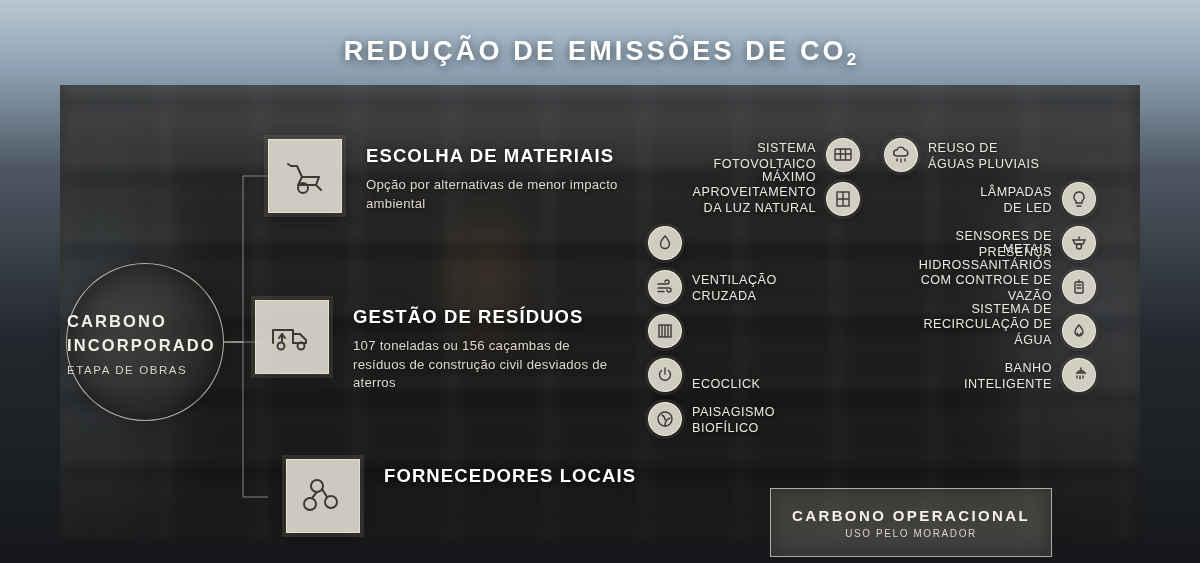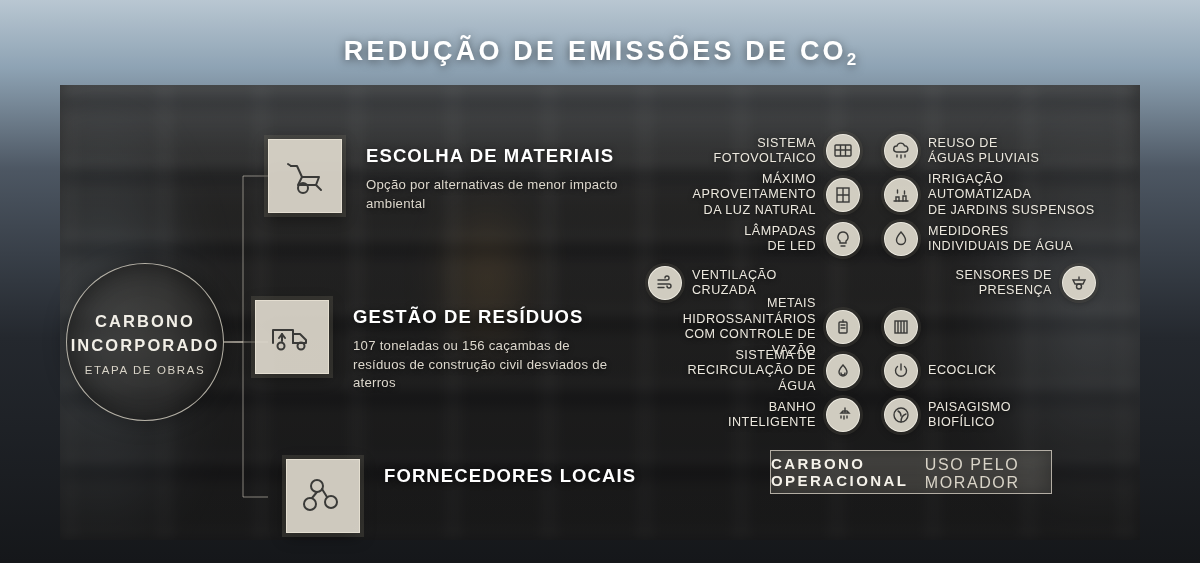--- a/index.html
+++ b/index.html
@@ -91,21 +91,21 @@
   
   .circle {
     position: absolute;
     left: 66px; top: 263px;
     width: 158px; height: 158px;
     border-radius: 50%;
     border: 1px solid rgba(226,220,206,.75);
     background: radial-gradient(circle at 45% 40%, rgba(72,70,66,.55), rgba(38,38,38,.62));
     box-shadow: inset 0 0 28px rgba(0,0,0,.45), 0 0 22px rgba(0,0,0,.35);
     display: flex; flex-direction: column;
-    align-items: center; justify-content: center;
+    align-items: flex-start; justify-content: center;
     text-align: center;
   }
   .circle .l1 {
     color: #f2efe7; font-size: 16.5px; font-weight: bold; letter-spacing: 2.1px;
     line-height: 24px;
   }
   .circle .l2 {
     color: #d8d3c7; font-size: 11.5px; letter-spacing: 1.6px; margin-top: 7px;
   }
 
@@ -138,21 +138,21 @@
   .features {
     position: absolute;
     left: 648px; top: 130px;
     width: 520px;
     display: grid;
     grid-template-columns: 212px 212px;
     column-gap: 24px;
     row-gap: 2px;
   }
   .feat {
-    display: flex; align-items: center;
+    display: flex; align-items: flex-end;
     height: 42px;
   }
   .feat.left-col { justify-content: flex-end; }
   .feat .f-label {
     color: #ece8de; font-size: 12.6px; line-height: 15.5px; letter-spacing: .5px;
     text-shadow: 0 1px 5px rgba(0,0,0,.65);
     white-space: pre-line;
   }
   .feat.left-col .f-label { text-align: right; margin-right: 10px; }
   .feat.right-col .f-label { text-align: left; margin-left: 10px; }
@@ -161,30 +161,30 @@
     background: rgba(224,219,206,.92);
     border: 1px solid rgba(240,236,226,.9);
     box-shadow: 0 0 0 3px rgba(110,104,92,.22), 0 2px 8px rgba(0,0,0,.42);
     display: flex; align-items: center; justify-content: center;
     flex: 0 0 auto;
   }
 
   
   .plate {
     position: absolute;
-    left: 770px; top: 450px;
-    width: 282px; height: 44px;
+    left: 770px; top: 488px;
+    width: 282px; height: 69px;
     border: 1px solid rgba(226,220,206,.7);
     background: rgba(208,203,190,.22);
     box-shadow: inset 0 0 18px rgba(0,0,0,.30);
-    display: flex; 
+    display: flex; flex-direction: column;
     align-items: center; justify-content: center;
   }
   .plate .p1 { color: #f5f2ea; font-size: 15px; font-weight: bold; letter-spacing: 2.4px; }
-  .plate .p2 { color: #d9d4c8; font-size: 16px; letter-spacing: 1.6px; margin-top: 4px; }
+  .plate .p2 { color: #d9d4c8; font-size: 10px; letter-spacing: 1.6px; margin-top: 4px; }
 
   svg { display: block; }
 </style>
 </head>
 <body>
 
 <div id="root">
 
   <div class="photo">
     <div class="glow-top"></div>
@@ -298,33 +298,20 @@
 DA LUZ NATURAL</span>
       <span class="f-icon">
         <svg width="20" height="20" viewBox="0 0 20 20">
             <g fill="none" stroke="#3a3a38" stroke-width="1.4">
               <rect x="4" y="3" width="12" height="14"></rect>
               <path d="M10 3v14M4 10h12"></path>
             </g>
           </svg>
       </span>
     </div>
-    <div class="feat right-col">
-      <span class="f-icon">
-        <svg width="20" height="20" viewBox="0 0 20 20">
-            <g fill="none" stroke="#3a3a38" stroke-width="1.4" stroke-linecap="round">
-              <path d="M3 16h14"></path>
-              <path d="M5 16v-4h3v4M12 16v-5h3v5"></path>
-              <path d="M6.5 8V5M13.5 9V6"></path>
-            </g>
-          </svg>
-      </span>
-      <span class="f-label">IRRIGAÇÃO AUTOMATIZADA
-DE JARDINS SUSPENSOS</span>
-    </div>
 
     <div class="feat left-col">
       <span class="f-label">LÂMPADAS
 DE LED</span>
       <span class="f-icon">
         <svg width="20" height="20" viewBox="0 0 20 20">
             <g fill="none" stroke="#3a3a38" stroke-width="1.4" stroke-linecap="round">
               <path d="M10 3a5 5 0 0 0-3 9v2h6v-2a5 5 0 0 0-3-9z"></path>
               <path d="M8 17h4"></path>
             </g>
@@ -332,50 +319,48 @@
       </span>
     </div>
     <div class="feat right-col">
       <span class="f-icon">
         <svg width="20" height="20" viewBox="0 0 20 20">
             <g fill="none" stroke="#3a3a38" stroke-width="1.4" stroke-linecap="round">
               <path d="M10 3s-4.5 5-4.5 8a4.5 4.5 0 0 0 9 0C14.5 8 10 3 10 3z"></path>
             </g>
           </svg>
       </span>
-      <span class="f-label">MEDIDORES
-INDIVIDUAIS DE ÁGUA</span>
-    </div>
-
+    </div>
+
+    <div class="feat left-col">
+      <span class="f-label">SENSORES DE
+PRESENÇA</span>
+      <span class="f-icon">
+        <svg width="20" height="20" viewBox="0 0 20 20">
+            <g fill="none" stroke="#3a3a38" stroke-width="1.4" stroke-linecap="round">
+              <path d="M4 7h12l-2 4H6z"></path>
+              <circle cx="10" cy="13.5" r="2.5"></circle>
+              <path d="M10 4v2"></path>
+            </g>
+          </svg>
+      </span>
+    </div>
     <div class="feat right-col">
       <span class="f-icon">
         <svg width="20" height="20" viewBox="0 0 20 20">
             <g fill="none" stroke="#3a3a38" stroke-width="1.4" stroke-linecap="round">
               <path d="M3 7h9a2 2 0 1 0-2-2"></path>
               <path d="M3 11h11a2 2 0 1 1-2 2"></path>
               <path d="M3 14.5h6"></path>
             </g>
           </svg>
       </span>
       <span class="f-label">VENTILAÇÃO
 CRUZADA</span>
     </div>
-    <div class="feat left-col">
-      <span class="f-label">SENSORES DE
-PRESENÇA</span>
-      <span class="f-icon">
-        <svg width="20" height="20" viewBox="0 0 20 20">
-            <g fill="none" stroke="#3a3a38" stroke-width="1.4" stroke-linecap="round">
-              <path d="M4 7h12l-2 4H6z"></path>
-              <circle cx="10" cy="13.5" r="2.5"></circle>
-              <path d="M10 4v2"></path>
-            </g>
-          </svg>
-      </span>
-    </div>
 
     <div class="feat left-col">
       <span class="f-label">METAIS HIDROSSANITÁRIOS
 COM CONTROLE DE VAZÃO</span>
       <span class="f-icon">
         <svg width="20" height="20" viewBox="0 0 20 20">
             <g fill="none" stroke="#3a3a38" stroke-width="1.4" stroke-linecap="round">
               <rect x="6" y="5" width="8" height="11" rx="1"></rect>
               <path d="M8 8h4M8 11h4"></path>
               <path d="M10 3v2"></path>

